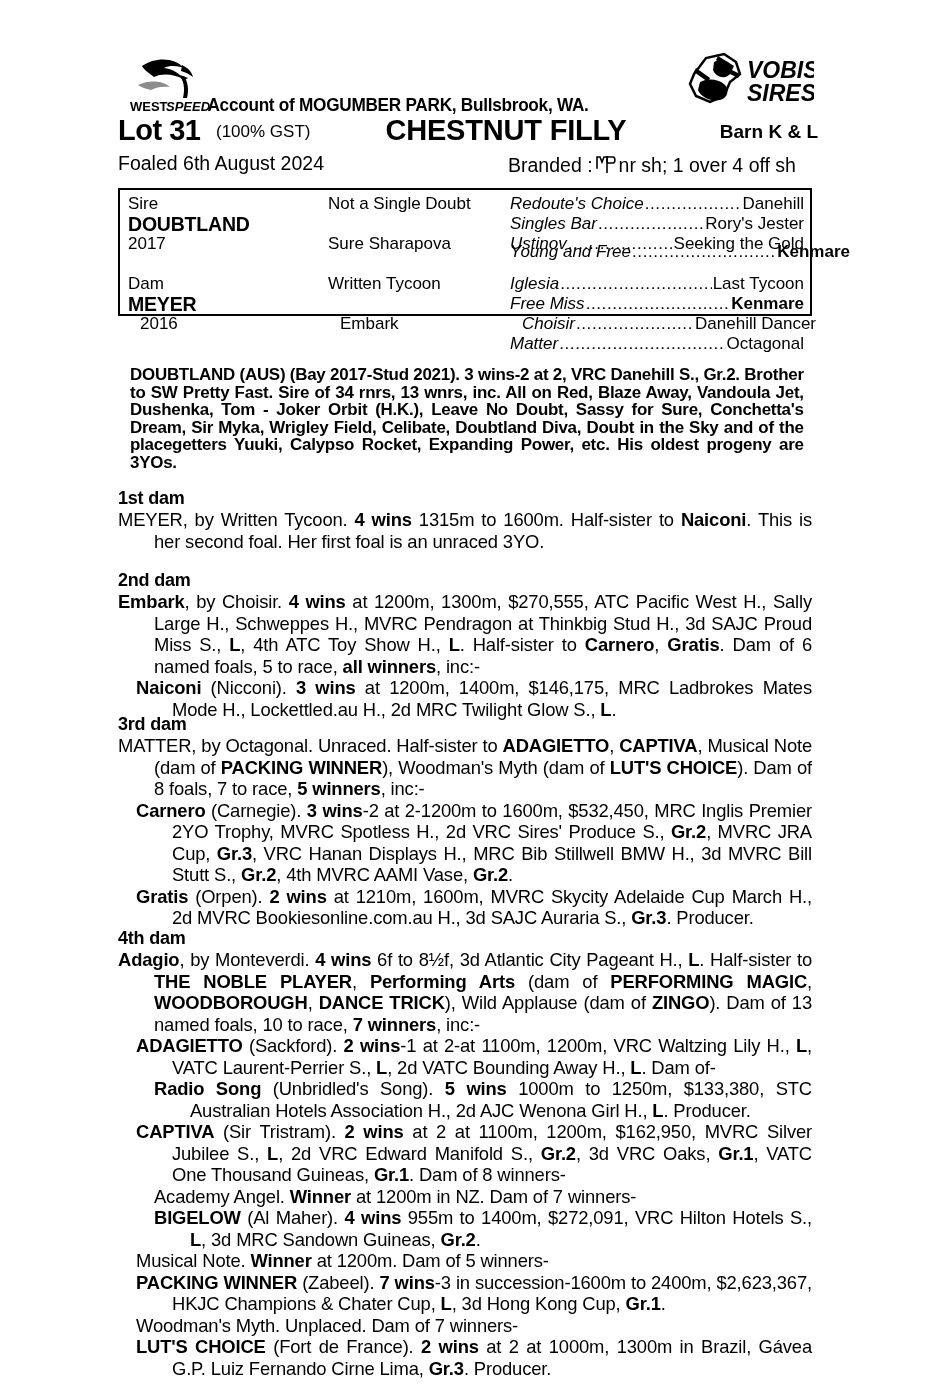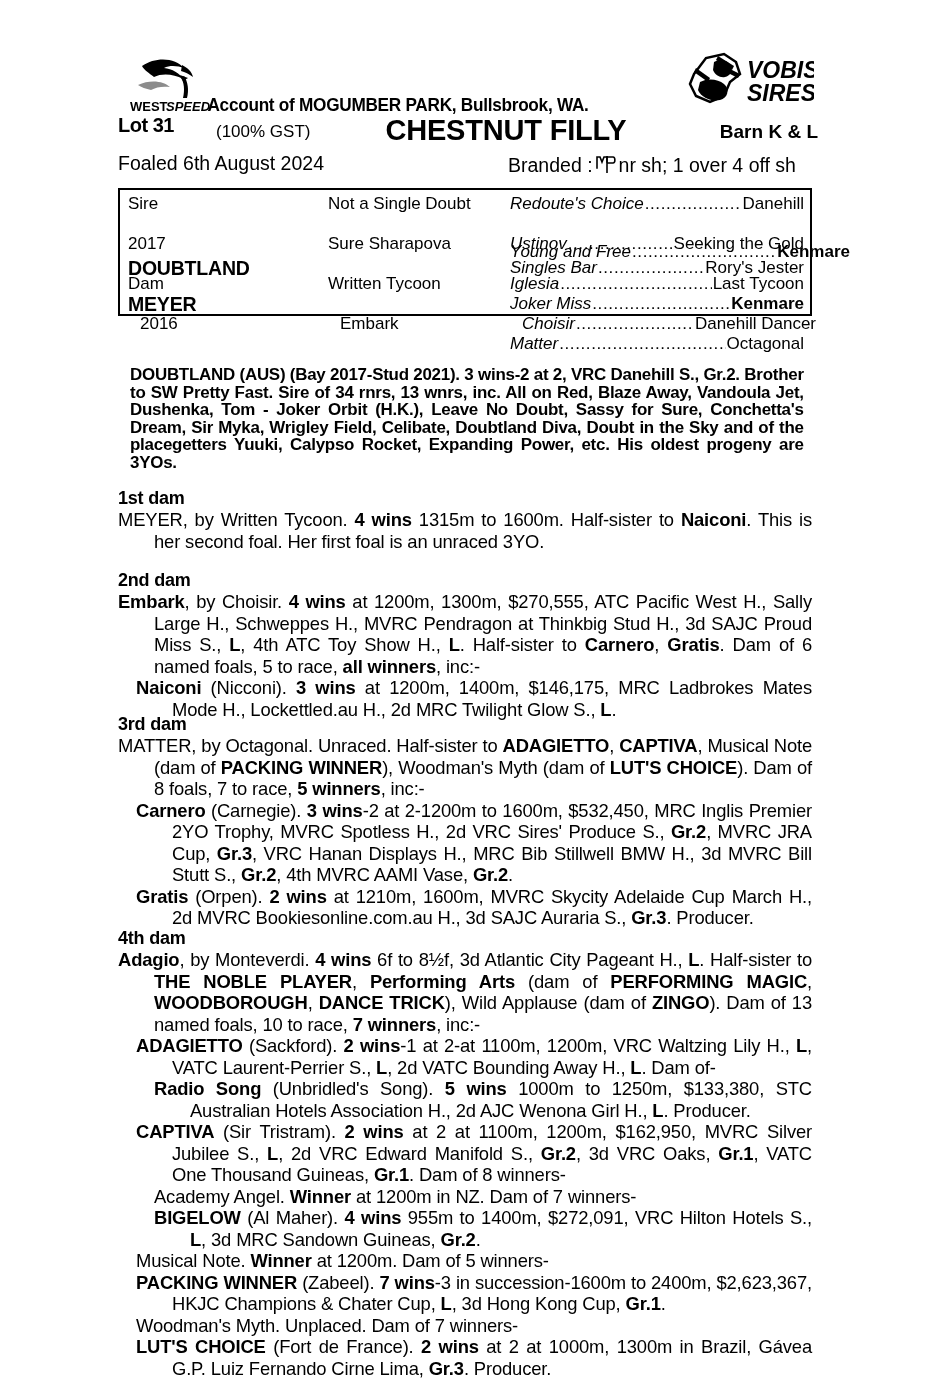--- a/index.html
+++ b/index.html
@@ -64,21 +64,21 @@
     position: absolute;
     top: 114px;
     left: 0;
     width: 700px;
     height: 34px;
   }
   .lot-label {
     position: absolute;
     left: 0;
     top: 0;
-    font-size: 20px;
+    font-size: 29px;
     font-weight: bold;
     letter-spacing: -0.5px;
     white-space: nowrap;
   }
   .gst-label {
     position: absolute;
     left: 98px;
     top: 8px;
     font-size: 17px;
     white-space: nowrap;
@@ -291,21 +291,21 @@
   <div class="ped-table" id="ped-table">
       <div class="ped-row" style="top: 2px;">
         <span class="ped-c1">Sire</span>
         <span class="ped-c2">Not a Single Doubt</span>
         <span class="ped-c3">
           <span class="nm">Redoute's Choice</span>
           <span class="dots">........................................................................................................................</span>
           <span class="sire2">Danehill</span>
         </span>
       </div>
-      <div class="ped-row" style="top: 22px; margin-top: 44px;">
+      <div class="ped-row" style="top: 22px;">
         <span class="ped-c1 big-name">DOUBTLAND</span>
         <span class="ped-c2"></span>
         <span class="ped-c3">
           <span class="nm">Singles Bar</span>
           <span class="dots">........................................................................................................................</span>
           <span class="sire2">Rory's Jester</span>
         </span>
       </div>
       <div class="ped-row" style="top: 42px;">
         <span class="ped-c1">2017</span>
@@ -331,21 +331,21 @@
         <span class="ped-c3">
           <span class="nm">Iglesia</span>
           <span class="dots">........................................................................................................................</span>
           <span class="sire2">Last Tycoon</span>
         </span>
       </div>
       <div class="ped-row" style="top: 102px;">
         <span class="ped-c1 big-name">MEYER</span>
         <span class="ped-c2"></span>
         <span class="ped-c3">
-          <span class="nm">Joker Miss</span>
+          <span class="nm">Free Miss</span>
           <span class="dots">........................................................................................................................</span>
           <span class="sire2 bold">Kenmare</span>
         </span>
       </div>
       <div class="ped-row" style="top: 122px; margin-left: 12px;">
         <span class="ped-c1">2016</span>
         <span class="ped-c2">Embark</span>
         <span class="ped-c3">
           <span class="nm">Choisir</span>
           <span class="dots">........................................................................................................................</span>

